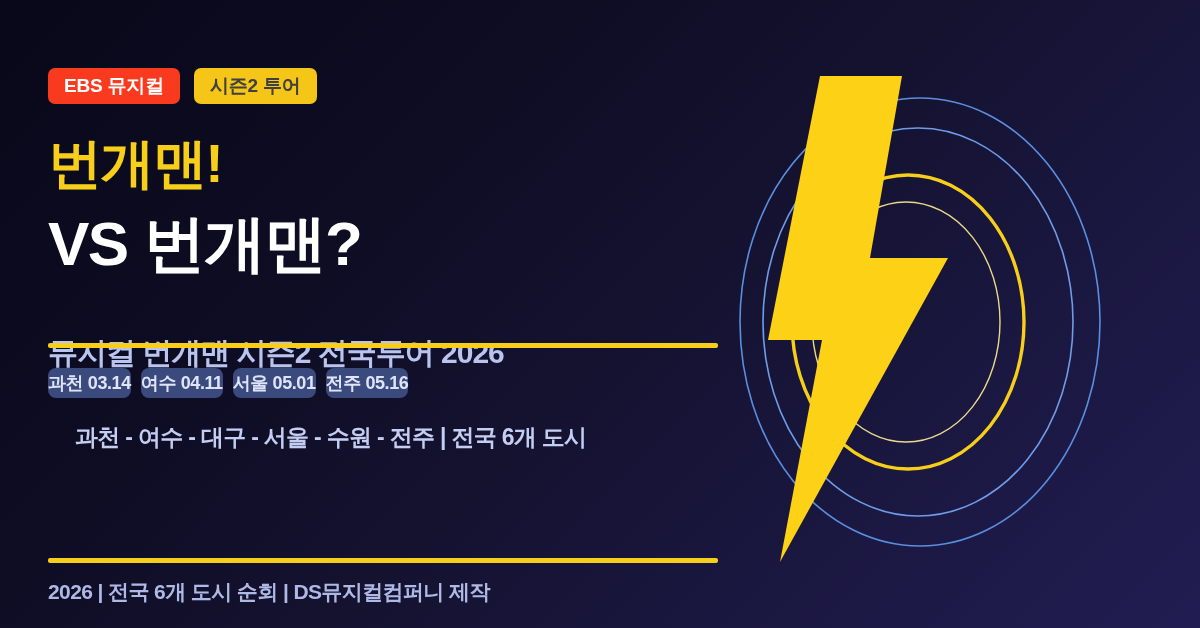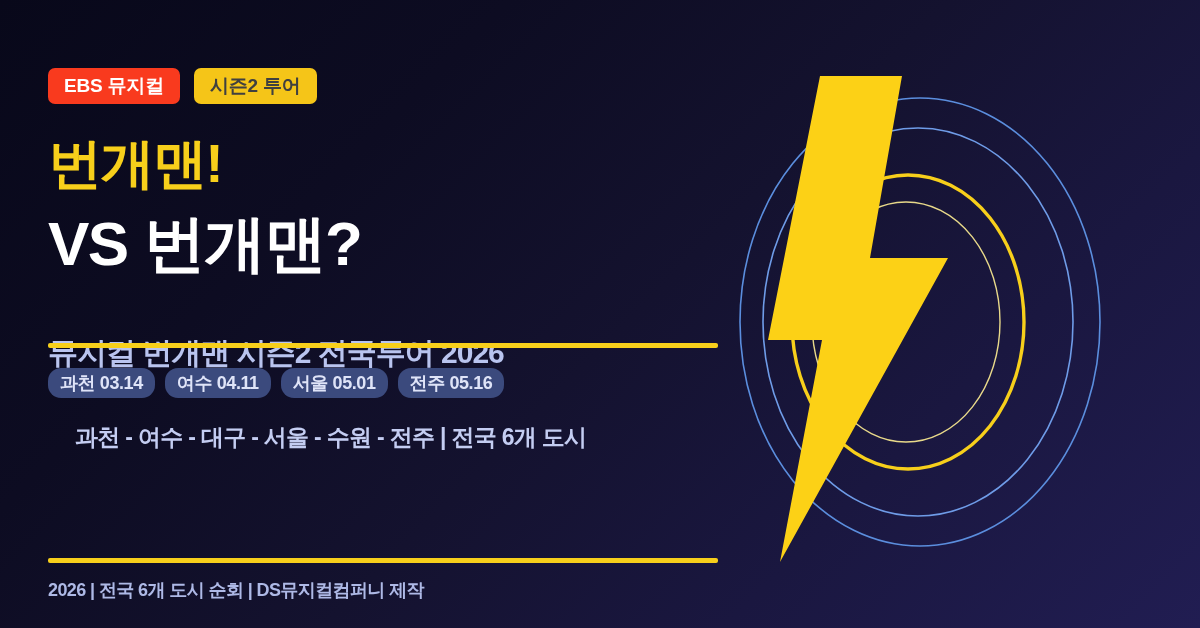--- a/index.html
+++ b/index.html
@@ -66,37 +66,37 @@
   #rule-top { top:343px; }
   #rule-bottom { top:558px; }
 
   
   #chip-row {
     position:absolute; top:368px; left:0;
     display:flex; gap:10px; flex-wrap:nowrap;
   }
   .chip {
     display:inline-flex; align-items:center; justify-content:center;
-    height:30px; padding:0 12px; border-radius:13px;
+    height:30px; padding:0 0; border-radius:8px;
     background:#3b4a7d; color:#dfe4f8;
     font-size:18px; font-weight:bold; letter-spacing:-0.4px;
     white-space:nowrap;
   }
 
   
   #details { position:absolute; top:418px; left:0;margin-left:27px; }
   .detail-line {
     font-size:23px; font-weight:bold; color:#c4cdf2;
     letter-spacing:-0.7px; line-height:38px; white-space:nowrap;
   }
 
   
   #footer {
     position:absolute; top:578px; left:0;
-    font-size:18px; font-weight:bold; color:#aeb9e6;
+    font-size:21px; font-weight:bold; color:#aeb9e6;
     letter-spacing:-0.6px; white-space:nowrap;
   }
 </style>
 </head>
 <body>
 
 <div id="poster">
 
   <div id="bolt-art">
     <svg width="470" height="628" viewBox="0 0 470 628" xmlns="http://www.w3.org/2000/svg">

